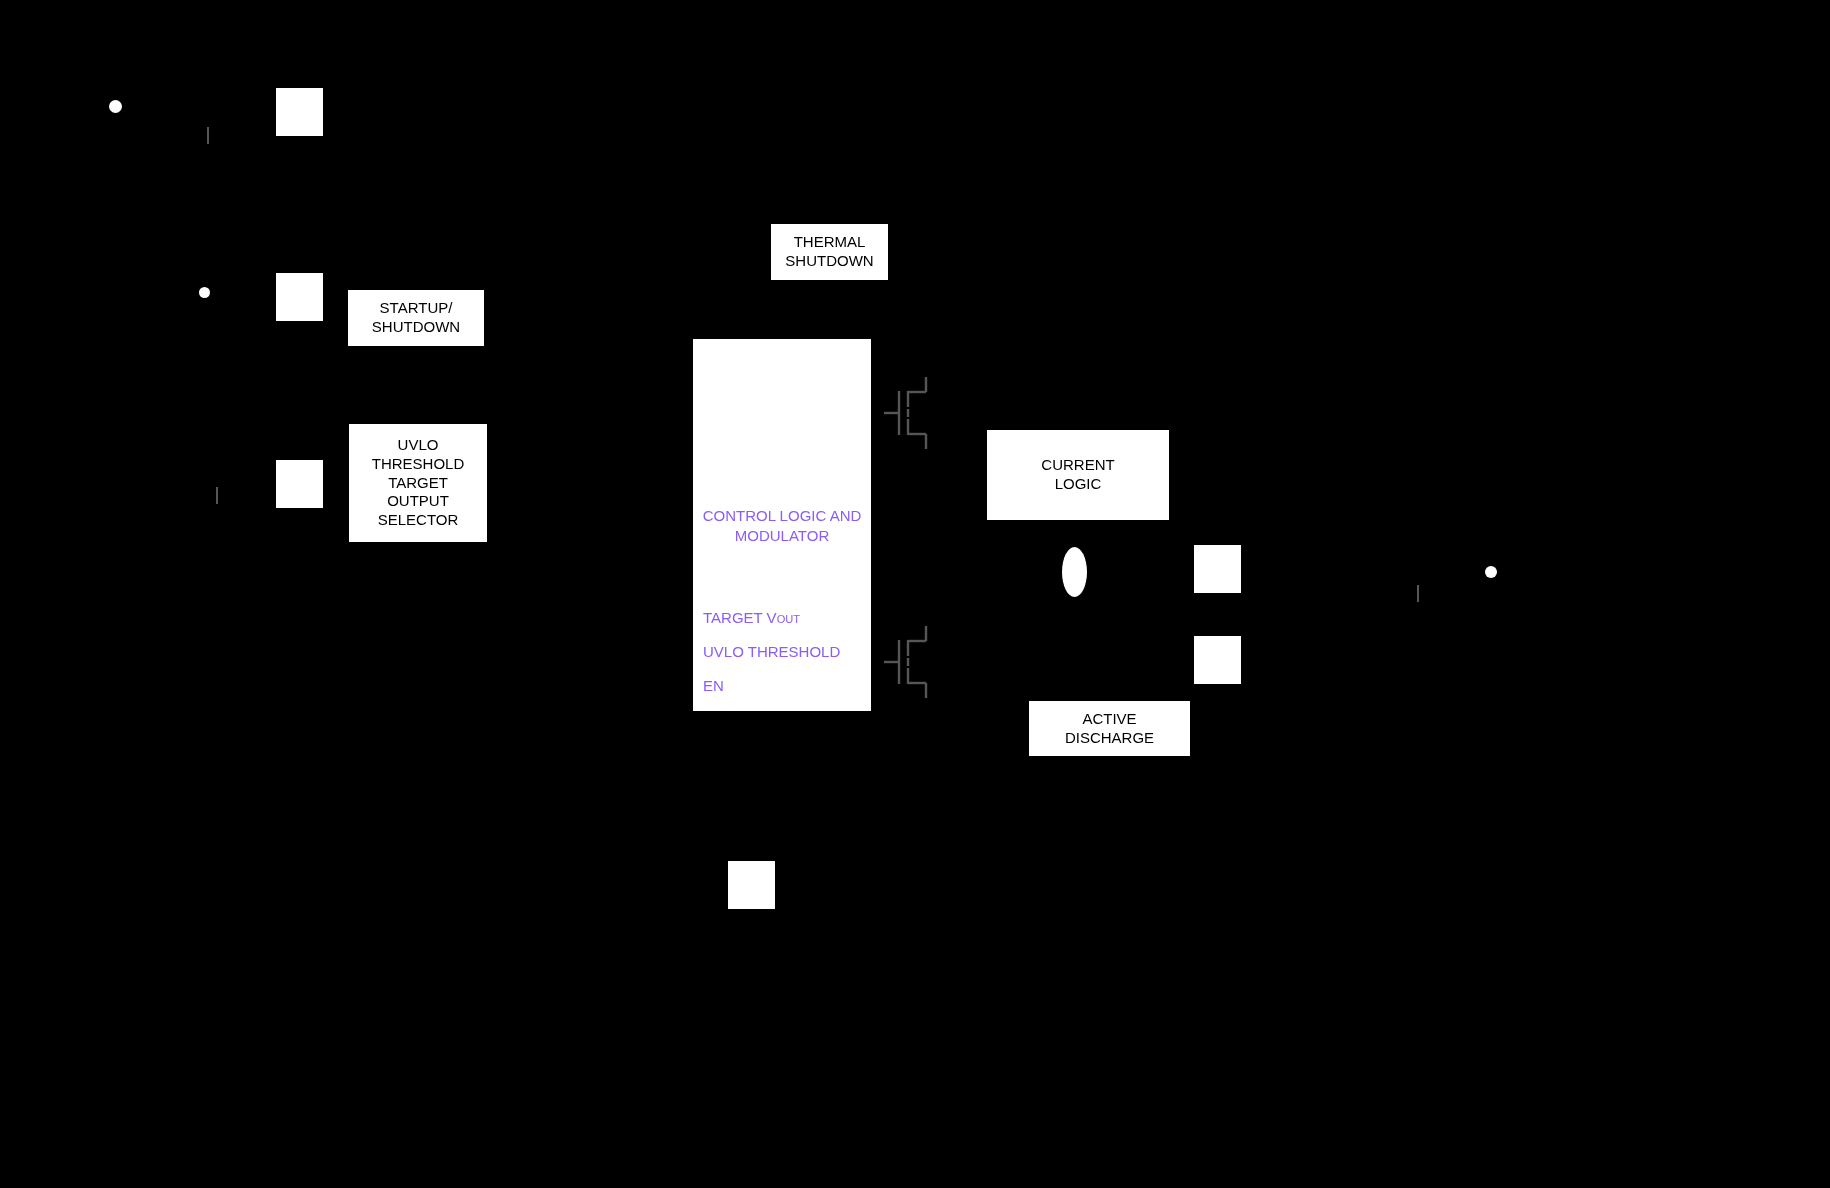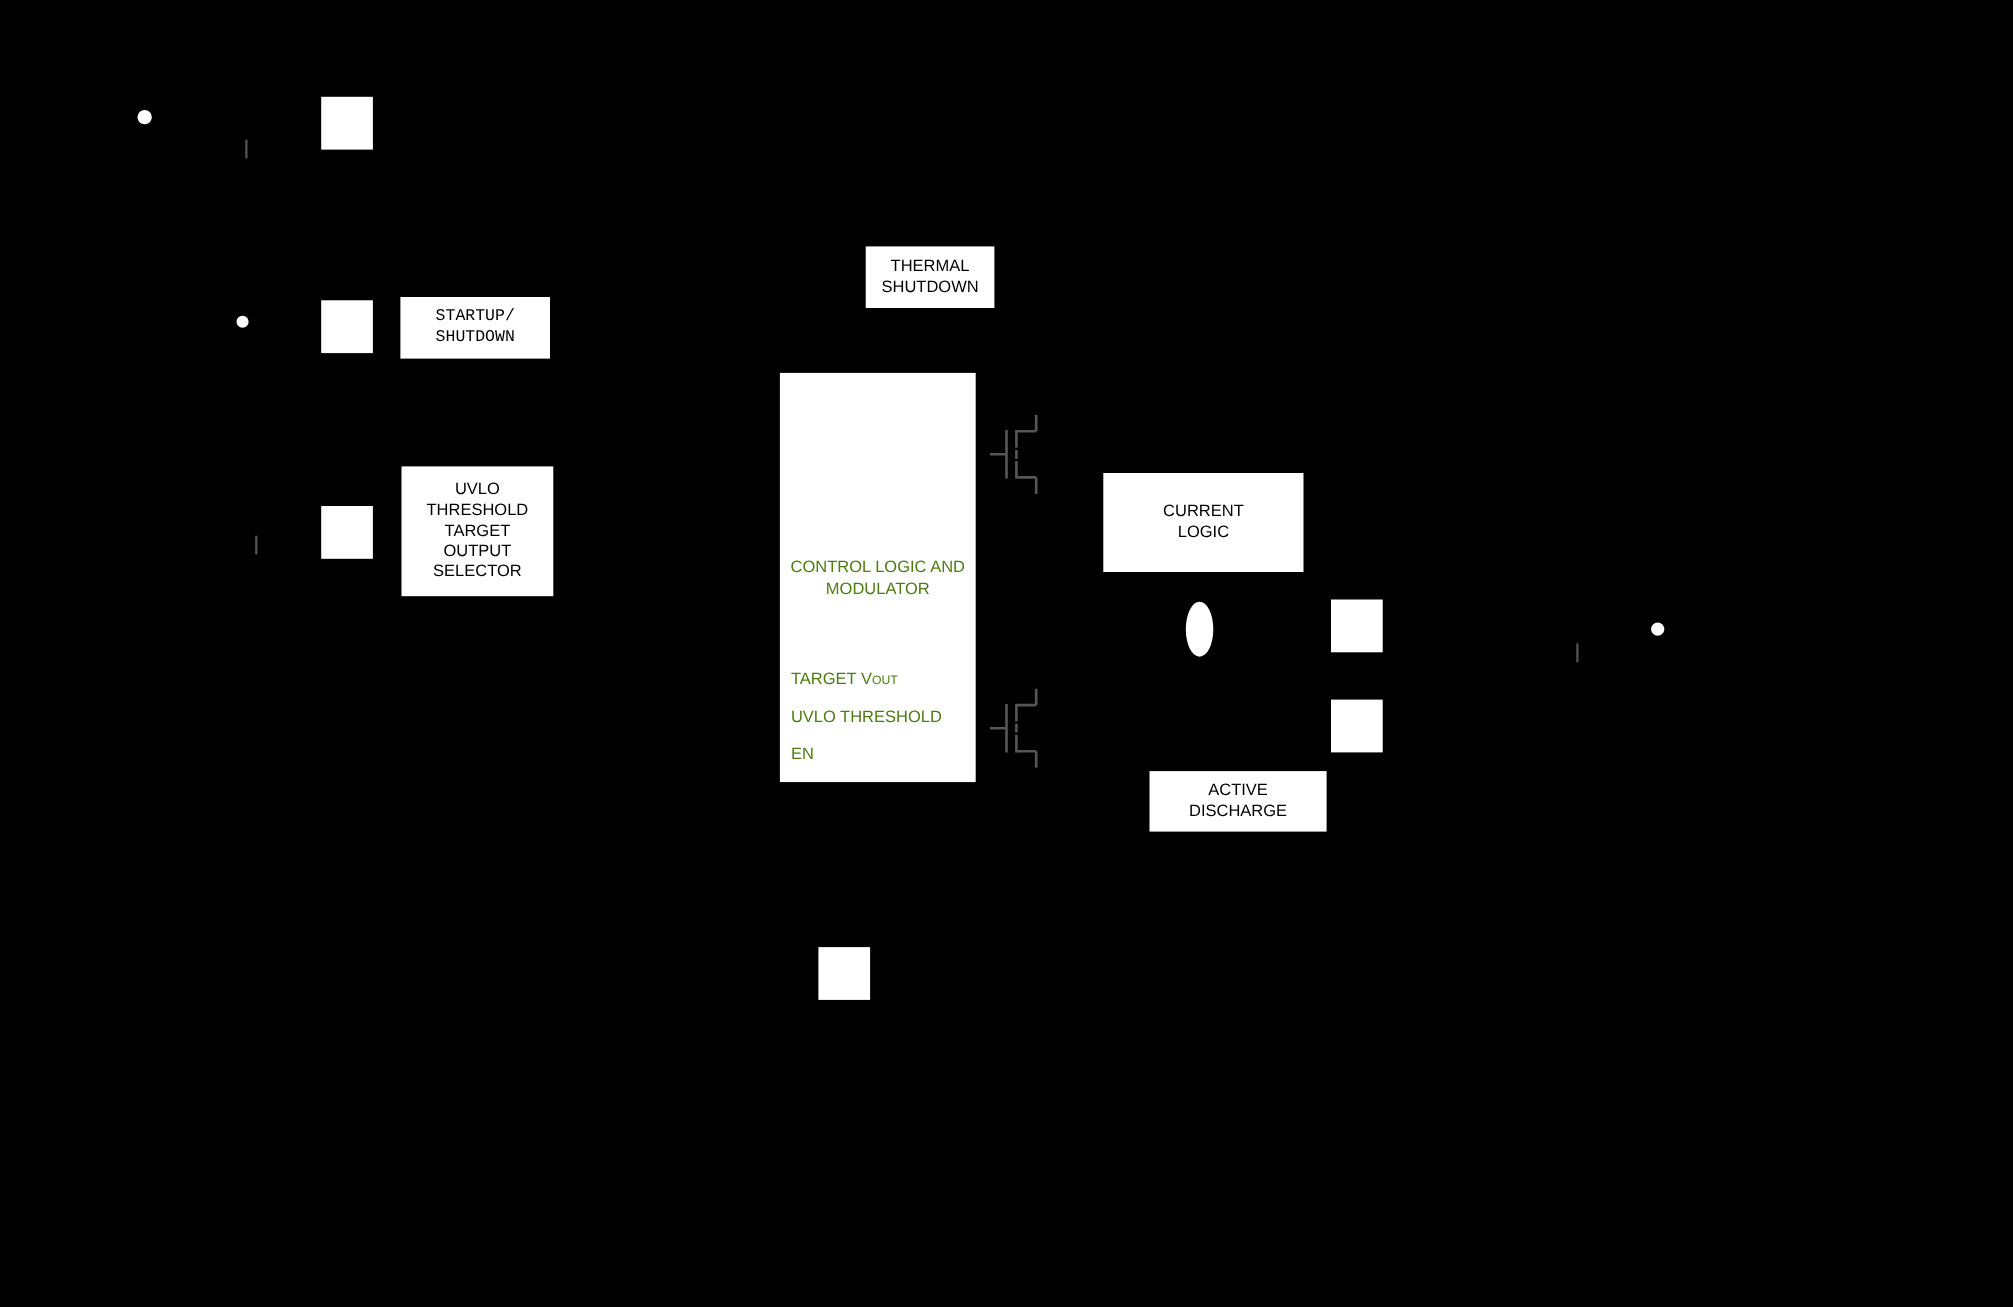--- a/index.html
+++ b/index.html
@@ -11,21 +11,20 @@
     width: 1830px;
     height: 1188px;
     font-family: "Liberation Sans", sans-serif;
     overflow: hidden;
   }
   #diagram {
     position: relative;
     width: 1462px;
     height: 1188px;
     background: #000000;
-    margin-left: 16px;
   }
 
   
   .label-box {
     position: absolute;
     background: #ffffff;
     color: #000000;
     display: flex;
     flex-direction: column;
     align-items: center;
@@ -67,21 +66,21 @@
   
   .mosfet {
     position: absolute;
   }
   .mosfet svg { display: block; }
 
   
   .control-block {
     position: absolute;
     background: #ffffff;
-    color: #4d7c0f;
+    color: #8b5cf6;
     box-sizing: border-box;
     font-family: "Liberation Sans", sans-serif;
   }
   .control-title {
     position: absolute;
     left: 0;
     right: 0;
     text-align: center;
     line-height: 1.3;
     white-space: pre-line;
@@ -98,21 +97,21 @@
   }
 </style>
 </head>
 <body>
 
 <div id="diagram">
 
   <div class="label-box" id="blk-thermal" style="left: 771px; top: 224px; width: 117px; height: 56px; font-size: 15px;">THERMAL
 SHUTDOWN</div>
 
-  <div class="label-box" id="blk-startup" style="left: 348px; top: 270px; width: 136px; height: 56px; font-size: 15px; font-family: Liberation Mono, monospace;">STARTUP/
+  <div class="label-box" id="blk-startup" style="left: 348px; top: 290px; width: 136px; height: 56px; font-size: 15px;">STARTUP/
 SHUTDOWN</div>
 
   <div class="label-box" id="blk-uvlo" style="left: 349px; top: 424px; width: 138px; height: 118px; font-size: 15px;">UVLO
 THRESHOLD
 TARGET
 OUTPUT
 SELECTOR</div>
 
 
   <div class="label-box" id="blk-current" style="left: 987px; top: 430px; width: 182px; height: 90px; font-size: 15px;">CURRENT

